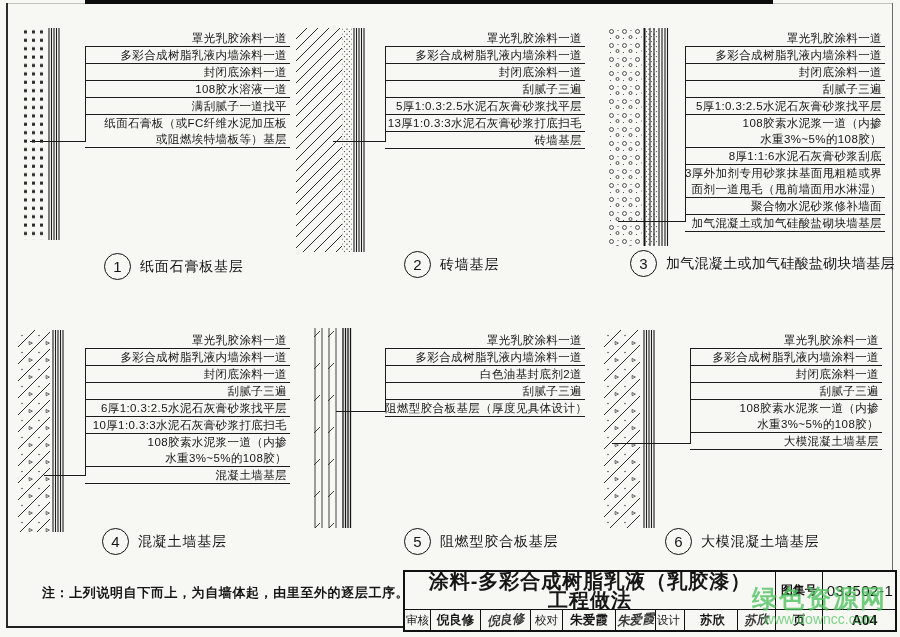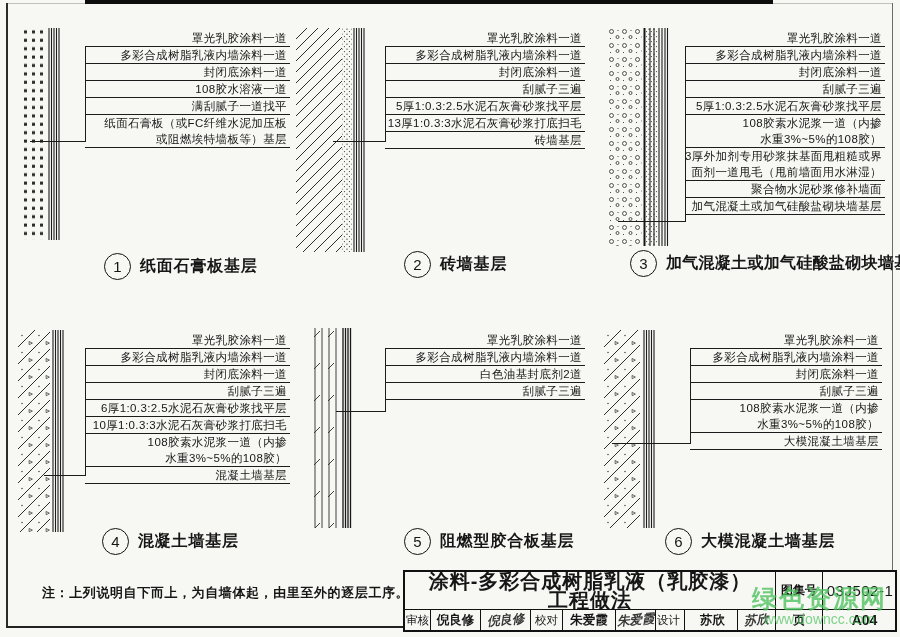--- a/index.html
+++ b/index.html
@@ -16,21 +16,21 @@
   .spec{position:absolute;}
   .spec-row{border-bottom:1.3px solid #1c1c1c;}
   .spec-line{height:16px;line-height:16px;font-size:11.5px;text-align:right;
              padding-right:3px;white-space:nowrap;letter-spacing:.4px;}
   .vline{position:absolute;width:1.3px;background:#1c1c1c;}
   .leader{position:absolute;height:1.3px;background:#1c1c1c;}
   
   .callout{position:absolute;display:flex;align-items:center;gap:9px;}
   .cnum{width:25px;height:25px;border:1.7px solid #111;border-radius:50%;
         display:flex;align-items:center;justify-content:center;font-size:15px;background:#f7f7f3;}
-  .clabel{font-size:16px;font-weight:700;letter-spacing:.8px;white-space:nowrap;}
+  .clabel{font-size:14px;font-weight:400;letter-spacing:.8px;white-space:nowrap;}
   
   .note{left:42px;top:584px;font-size:13px;font-weight:700;letter-spacing:.6px;}
   
   .tblock{left:403px;top:570px;width:494px;height:62px;border:2px solid #111;box-sizing:border-box;background:#f7f7f3;}
   .tb-cell{position:absolute;box-sizing:border-box;border-right:1.4px solid #111;
            display:flex;align-items:center;justify-content:center;overflow:hidden;}
   .tb-title{left:0;top:0;width:371px;height:38px;flex-direction:column;font-size:20px;
             font-weight:700;line-height:19px;letter-spacing:1px;border-bottom:1.4px solid #111;}
   .tb-row{top:38px;height:20px;font-size:11.5px;border-bottom:none;text-align:center;}
   .tb-name{font-size:12.5px;font-weight:700;}
@@ -191,20 +191,23 @@
         <div class="spec-line">刮腻子三遍</div>
       </div>
       <div class="spec-row">
         <div class="spec-line">5厚1:0.3:2.5水泥石灰膏砂浆找平层</div>
       </div>
       <div class="spec-row">
         <div class="spec-line">108胶素水泥浆一道（内掺</div>
         <div class="spec-line">水重3%~5%的108胶）</div>
       </div>
       <div class="spec-row">
+        <div class="spec-line">8厚1:1:6水泥石灰膏砂浆刮底</div>
+      </div>
+      <div class="spec-row">
         <div class="spec-line">3厚外加剂专用砂浆抹基面甩粗糙或界</div>
         <div class="spec-line">面剂一道甩毛（甩前墙面用水淋湿）</div>
       </div>
       <div class="spec-row">
         <div class="spec-line">聚合物水泥砂浆修补墙面</div>
       </div>
       <div class="spec-row">
         <div class="spec-line">加气混凝土或加气硅酸盐砌块墙基层</div>
       </div>
     </div>
@@ -280,20 +283,23 @@
       </div>
       <div class="spec-row">
         <div class="spec-line">多彩合成树脂乳液内墙涂料一道</div>
       </div>
       <div class="spec-row">
         <div class="spec-line">白色油基封底剂2道</div>
       </div>
       <div class="spec-row">
         <div class="spec-line">刮腻子三遍</div>
       </div>
+      <div class="spec-row">
+        <div class="spec-line">阻燃型胶合板基层（厚度见具体设计）</div>
+      </div>
     </div>
   <div class="vline" style="left:385px;top:348px;height:64px;"></div>
   <div class="leader" style="left:336px;top:411px;width:49px;"></div>
   <div class="callout" style="left:404px;top:528px;">
     <div class="cnum">5</div>
     <div class="clabel">阻燃型胶合板基层</div>
   </div>
 
   <svg class="abs" style="left:604px;top:330px;" width="52" height="198">
     <rect x="0" y="0" width="36" height="198" fill="url(#pat-conc)"></rect>

